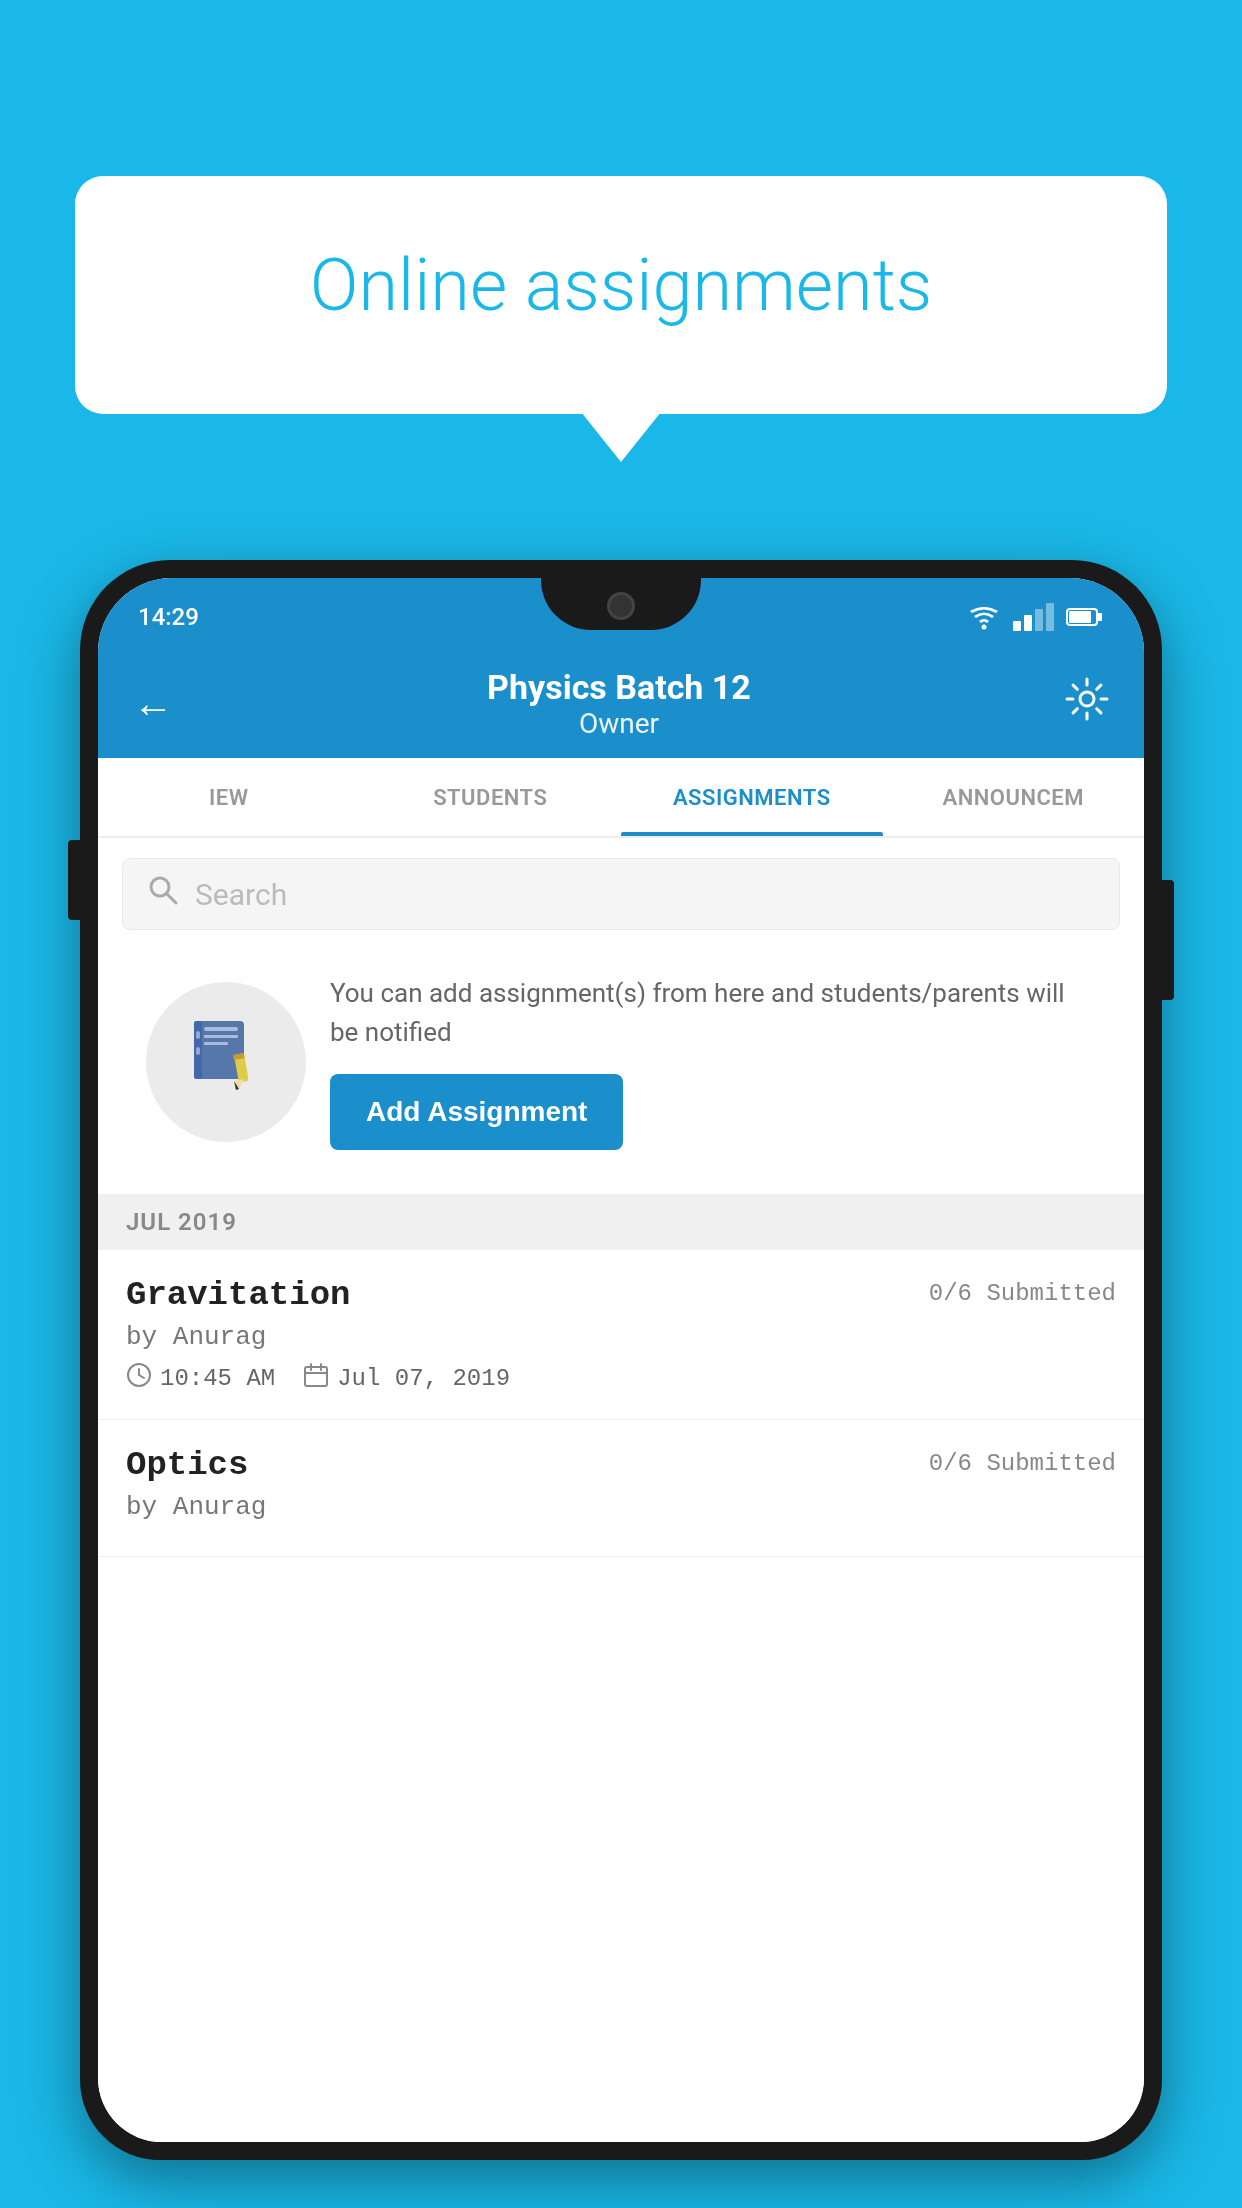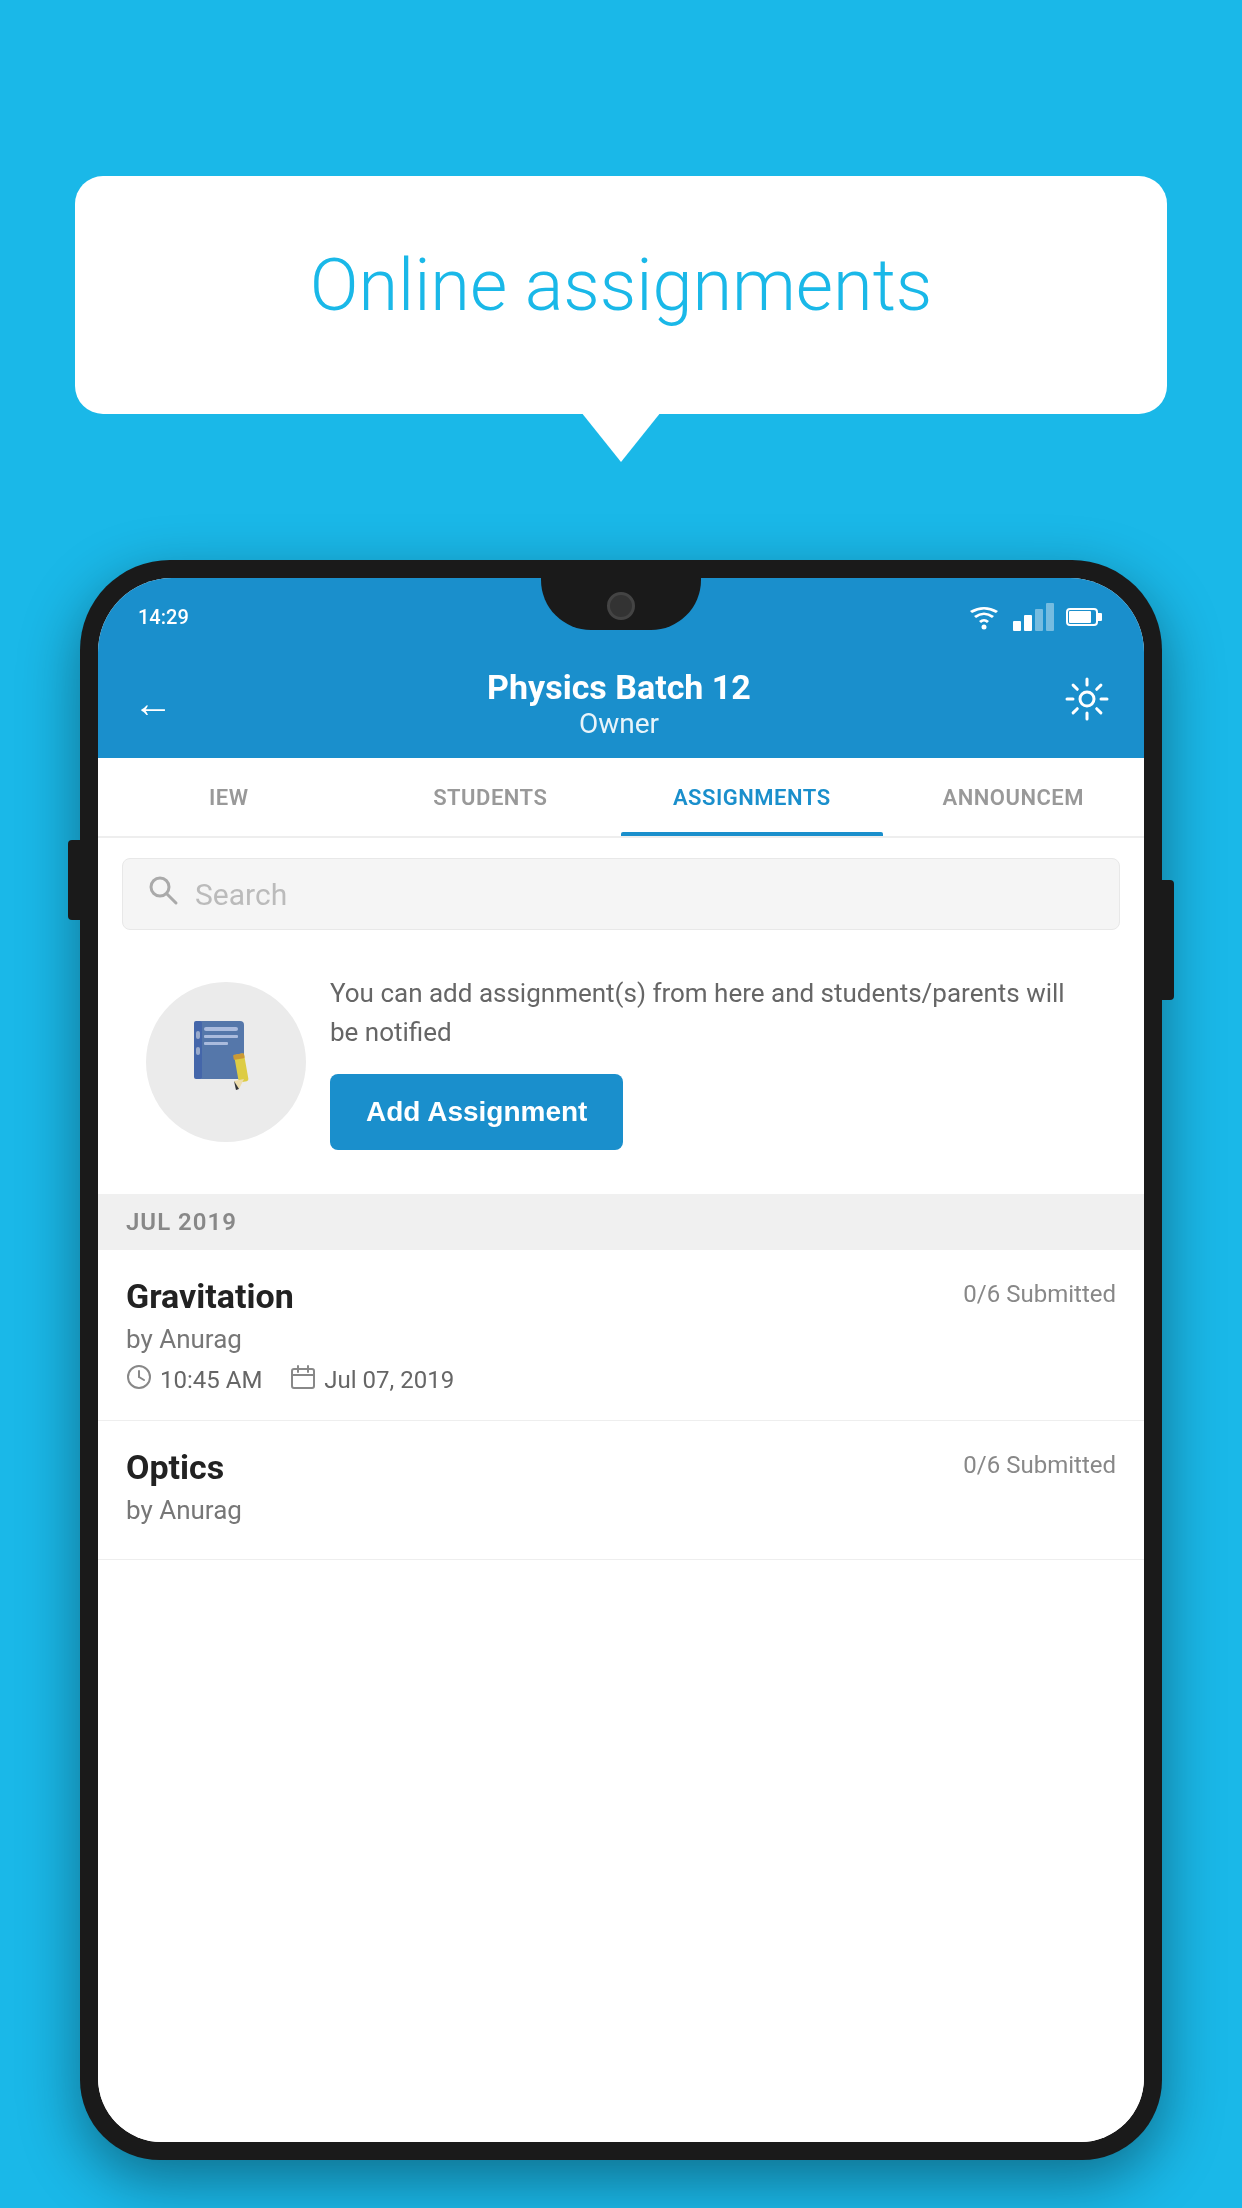--- a/index.html
+++ b/index.html
@@ -145,21 +145,21 @@
       background: #1a8fcc;
       display: flex;
       align-items: center;
       justify-content: space-between;
       padding: 0 40px;
       z-index: 5;
     }
 
     .status-time {
       color: white;
-      font-size: 20px;
+      font-size: 24px;
       font-weight: 500;
       padding-top: 8px;
     }
 
     .status-icons {
       display: flex;
       align-items: center;
       gap: 12px;
       padding-top: 8px;
     }
@@ -349,20 +349,21 @@
       color: #888;
       font-weight: 600;
       letter-spacing: 1px;
     }
 
     
     .assignment-item {
       padding: 26px 28px 24px;
       border-bottom: 1px solid #eee;
       background: white;
+      font-family: Liberation Mono, monospace;
     }
 
     .assignment-item-top {
       display: flex;
       justify-content: space-between;
       align-items: flex-start;
       margin-bottom: 8px;
     }
 
     .assignment-name {

